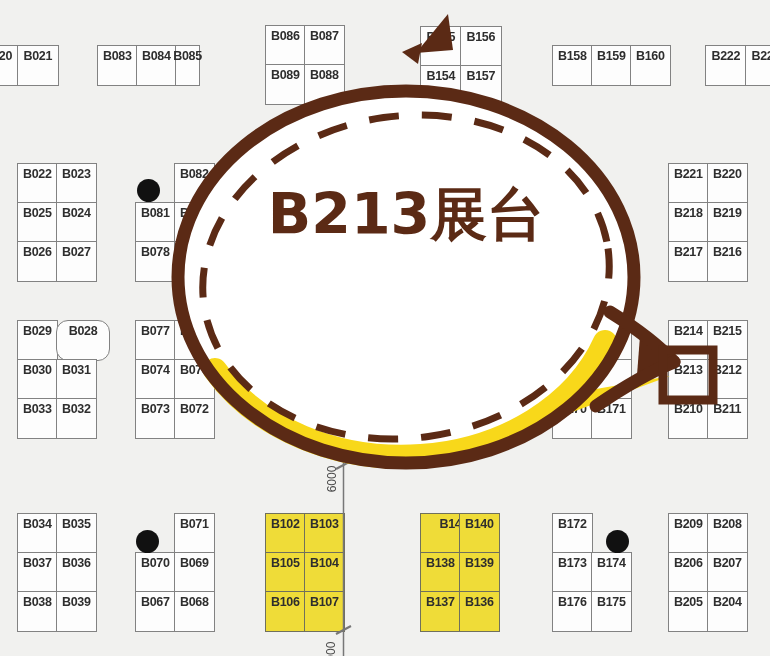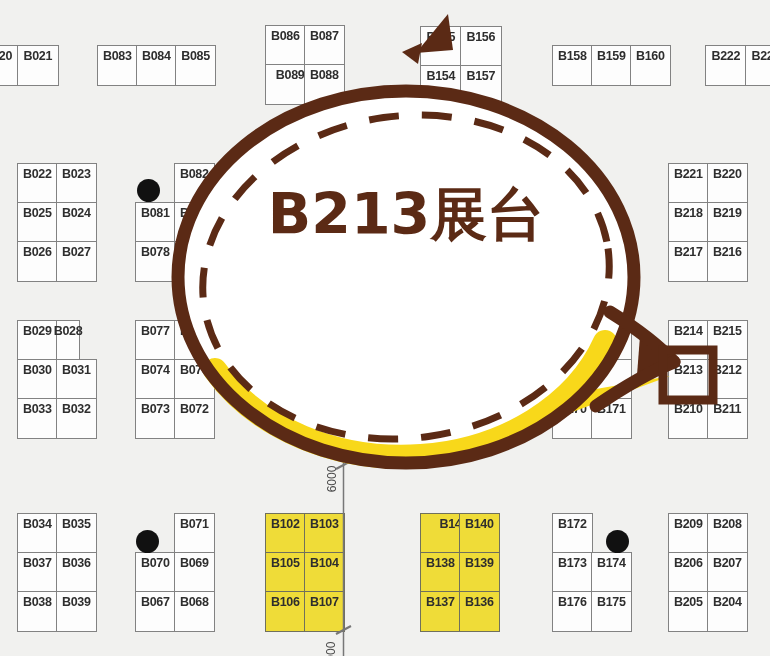--- a/index.html
+++ b/index.html
@@ -53,30 +53,30 @@
     </div>
     <div class="cell" style="left: 17px; top: 45px; width: 41.5px; height: 40.5px;">
       <span>B021</span>
     </div>
     <div class="cell" style="left: 97px; top: 45px; width: 40.5px; height: 40.5px;">
       <span>B083</span>
     </div>
     <div class="cell" style="left: 136px; top: 45px; width: 40.5px; height: 40.5px;">
       <span>B084</span>
     </div>
-    <div class="cell" style="left: 175px; top: 45px; width: 41px; height: 40.5px;">
+    <div class="cell" style="left: 175px; top: 45px; width: 25px; height: 40.5px;">
       <span>B085</span>
     </div>
     <div class="cell" style="left: 265px; top: 25px; width: 40.5px; height: 40.5px;">
       <span>B086</span>
     </div>
     <div class="cell" style="left: 304px; top: 25px; width: 40.5px; height: 40.5px;">
       <span>B087</span>
     </div>
-    <div class="cell" style="left: 265px; top: 64px; width: 40.5px; height: 40.5px; justify-content: flex-end;">
+    <div class="cell" style="left: 265px; top: 64px; width: 40.5px; height: 40.5px;">
       <span>B089</span>
     </div>
     <div class="cell" style="left: 304px; top: 64px; width: 40.5px; height: 40.5px;">
       <span>B088</span>
     </div>
     <div class="cell" style="left: 420px; top: 26px; width: 41.5px; height: 40.5px;">
       <span>B155</span>
     </div>
     <div class="cell" style="left: 460px; top: 26px; width: 41.5px; height: 40.5px;">
       <span>B156</span>
@@ -149,21 +149,21 @@
     </div>
     <div class="cell" style="left: 668px; top: 241px; width: 40.5px; height: 40.5px;">
       <span>B217</span>
     </div>
     <div class="cell" style="left: 707px; top: 241px; width: 40.5px; height: 40.5px;">
       <span>B216</span>
     </div>
     <div class="cell" style="left: 17px; top: 320px; width: 40.5px; height: 40.5px;">
       <span>B029</span>
     </div>
-    <div class="cell" style="left: 56px; top: 320px; width: 24px; height: 40.5px;">
+    <div class="cell" style="left: 56px; top: 320px; width: 54px; height: 40.5px; border-radius: 12px;">
       <span>B028</span>
     </div>
     <div class="cell" style="left: 17px; top: 359px; width: 40.5px; height: 40.5px;">
       <span>B030</span>
     </div>
     <div class="cell" style="left: 56px; top: 359px; width: 40.5px; height: 40.5px;">
       <span>B031</span>
     </div>
     <div class="cell" style="left: 17px; top: 398px; width: 40.5px; height: 40.5px;">
       <span>B033</span>

